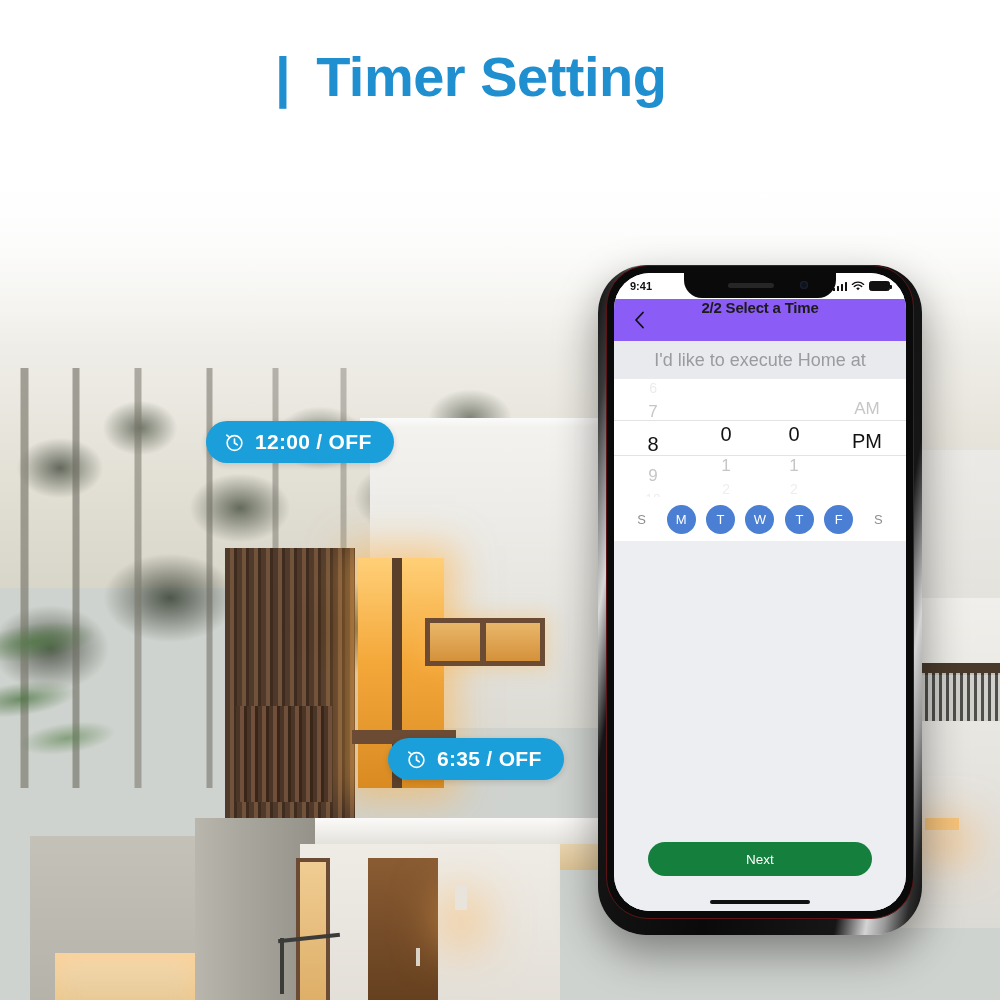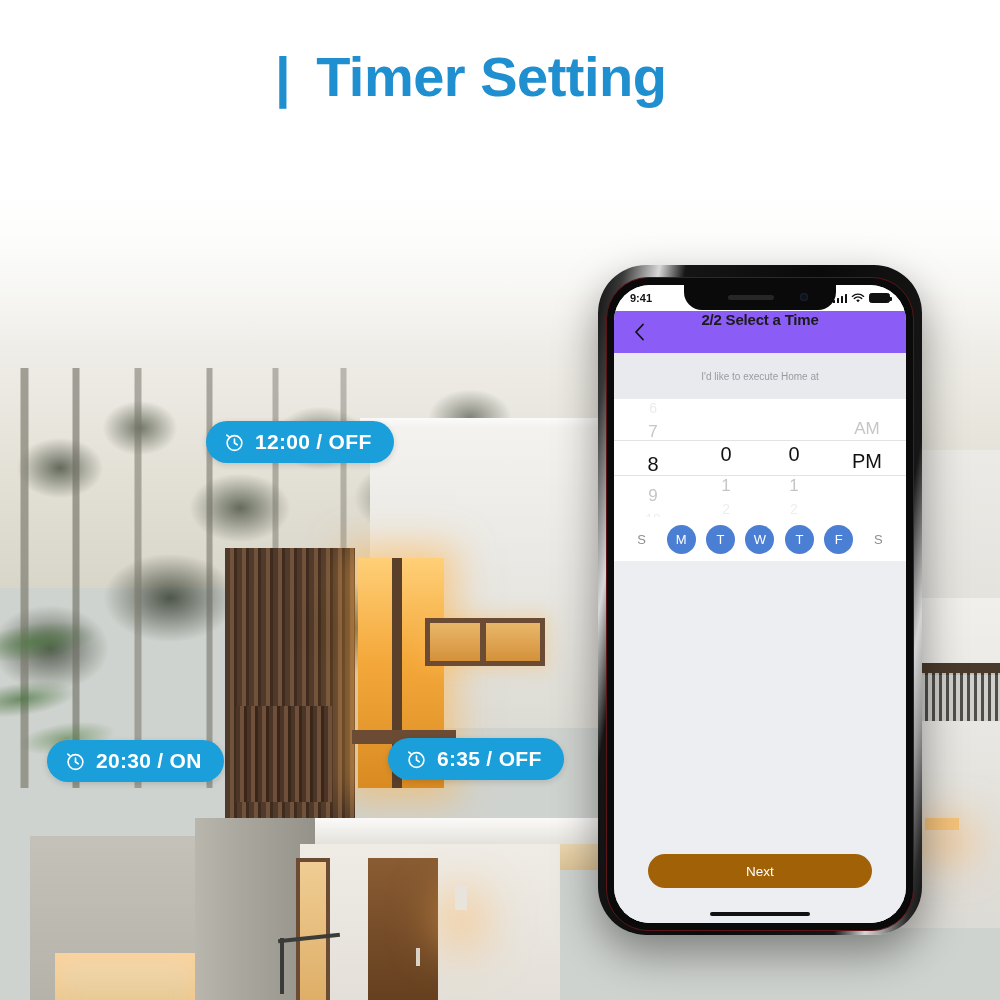--- a/index.html
+++ b/index.html
@@ -287,21 +287,21 @@
     width: 324px; height: 670px;
     border-radius: 48px;
     background: linear-gradient(100deg,#0d0d0d 0%, #3a3a3a 6%, #9e9e9e 11%, #d8d8d8 14%,
                                 #151515 20%, #0a0a0a 50%, #161616 80%,
                                 #d4d4d4 87%, #9a9a9a 91%, #2b2b2b 96%, #0a0a0a 100%);
     box-shadow: 0 18px 44px rgba(0,0,0,0.40);
     z-index: 25;
   }
   .phone-inner {
     position: absolute;
-    left: 8px; top: 12px;
+    left: 8px; top: 0;
     width: 308px; height: 654px;
     border-radius: 42px;
     background: #0a0a0a;
     border: 1px solid #5d1418;
     overflow: hidden;
   }
   .screen {
     position: absolute;
     left: 7px; top: 7px;
     width: 292px; height: 638px;
@@ -378,24 +378,24 @@
     width: 100%;
     text-align: center;
     font-size: 15px;
     font-weight: 600;
     color: #1b1b1b;
     letter-spacing: -0.2px;
   }
 
   
   .sec-label {
-    width: 292px; height: 46px;
+    width: 292px; height: 38px;
     background: #e9eaee;
     display: flex; align-items: center; justify-content: center;
-    font-size: 10px;
+    font-size: 18px;
     color: #9a9ba1;
   }
   .picker-zone { position: relative; width: 292px; background: #ffffff; }
 
   .picker {
     position: relative;
     width: 292px; height: 118px;
     background: #ffffff;
     display: flex;
     overflow: hidden;
@@ -472,21 +472,21 @@
 
   .next-wrap {
     width: 292px;
     padding: 0 34px 0 34px;
     margin-bottom: 24px;
     background: #eceef2;
   }
   .next-btn {
     width: 100%; height: 34px;
     border-radius: 17px;
-    background: #a16207;
+    background: #15803d;
     color: #ffffff;
     font-size: 13.5px;
     display: flex; align-items: center; justify-content: center;
     cursor: pointer;
     border: none;
     font-family: "Liberation Sans", sans-serif;
   }
   .home-ind {
     width: 292px;
     display: flex; justify-content: center;
@@ -556,30 +556,20 @@
     <span class="clock-icon">
       <svg width="21" height="21" viewBox="0 0 24 24" fill="none" stroke="#ffffff" stroke-width="1.9" stroke-linecap="round">
         <circle cx="12" cy="12.6" r="8.4"></circle>
         <path d="M12 8.2 V12.6 L15.1 14.6"></path>
         <path d="M5.4 5.3 L3.2 3.6"></path>
       </svg>
     </span>
     <span>12:00 / OFF</span>
   </div>
 
-  <div class="badge badge-2">
-    <span class="clock-icon">
-      <svg width="21" height="21" viewBox="0 0 24 24" fill="none" stroke="#ffffff" stroke-width="1.9" stroke-linecap="round">
-        <circle cx="12" cy="12.6" r="8.4"></circle>
-        <path d="M12 8.2 V12.6 L15.1 14.6"></path>
-        <path d="M5.4 5.3 L3.2 3.6"></path>
-      </svg>
-    </span>
-    <span>20:30 / ON</span>
-  </div>
 
   <div class="badge badge-3">
     <span class="clock-icon">
       <svg width="21" height="21" viewBox="0 0 24 24" fill="none" stroke="#ffffff" stroke-width="1.9" stroke-linecap="round">
         <circle cx="12" cy="12.6" r="8.4"></circle>
         <path d="M12 8.2 V12.6 L15.1 14.6"></path>
         <path d="M5.4 5.3 L3.2 3.6"></path>
       </svg>
     </span>
     <span>6:35 / OFF</span>

